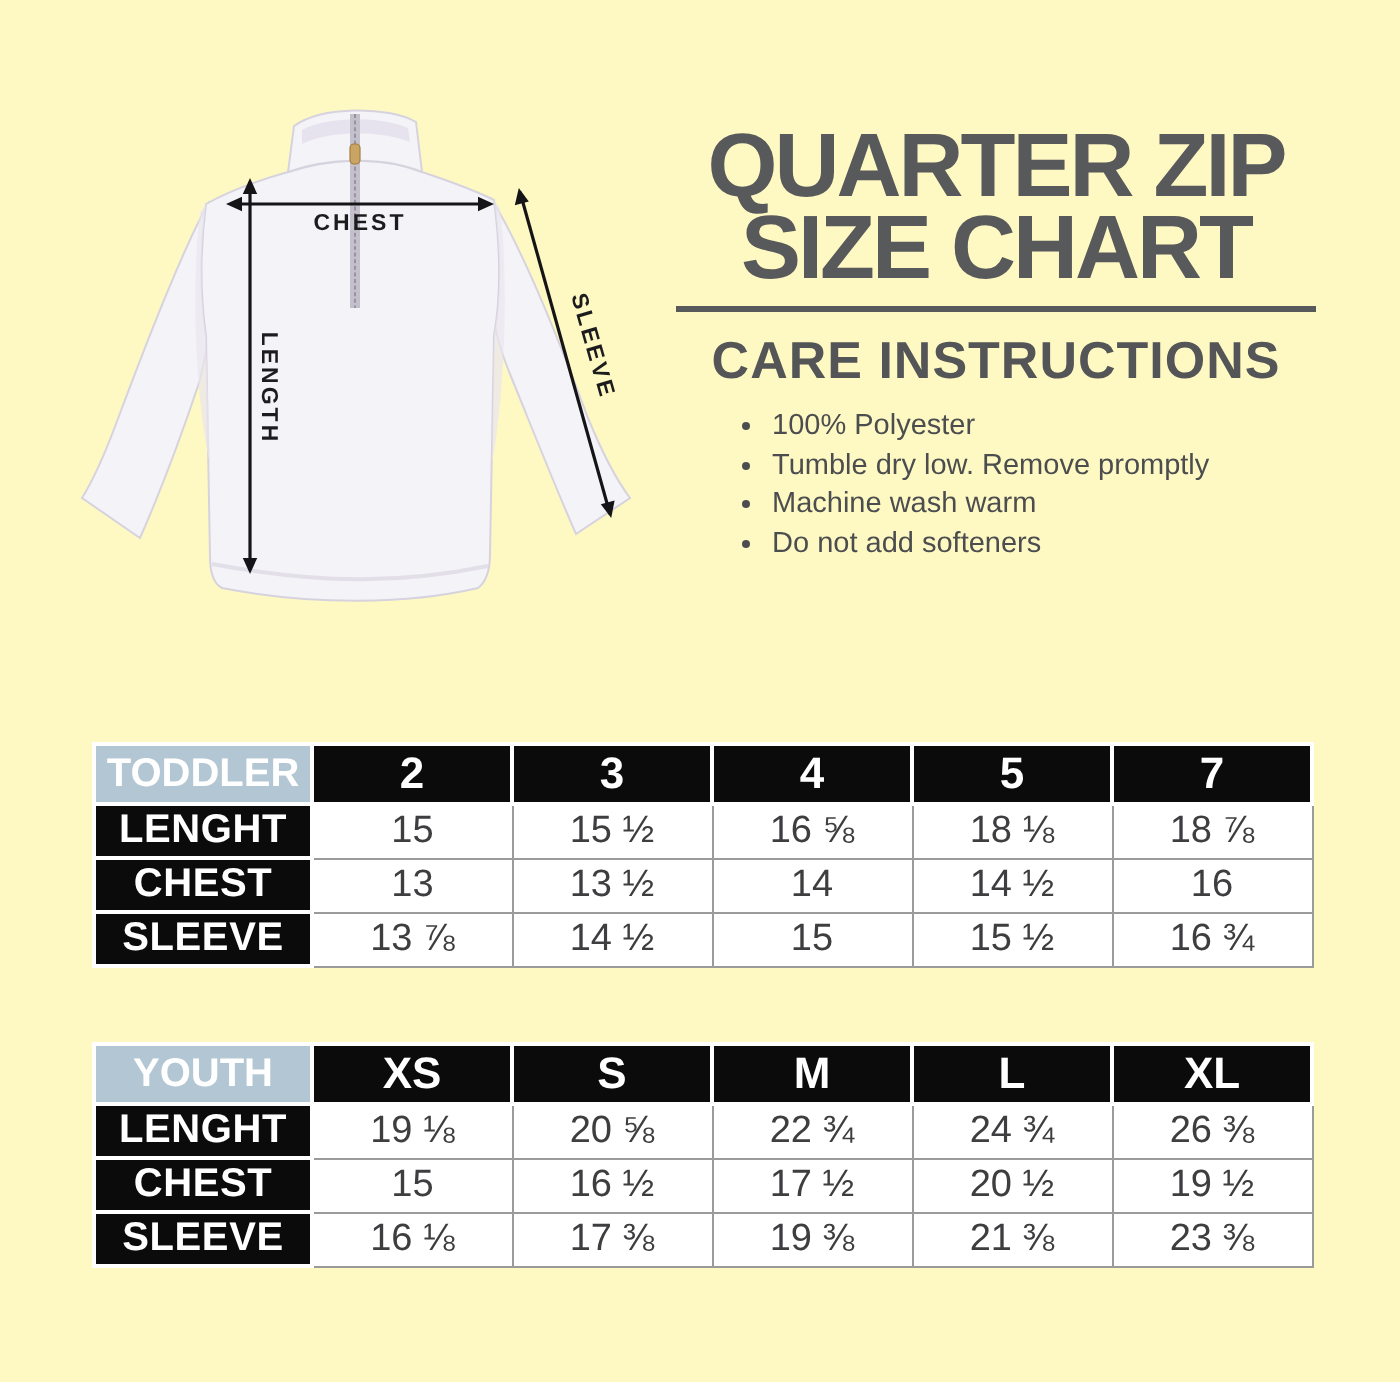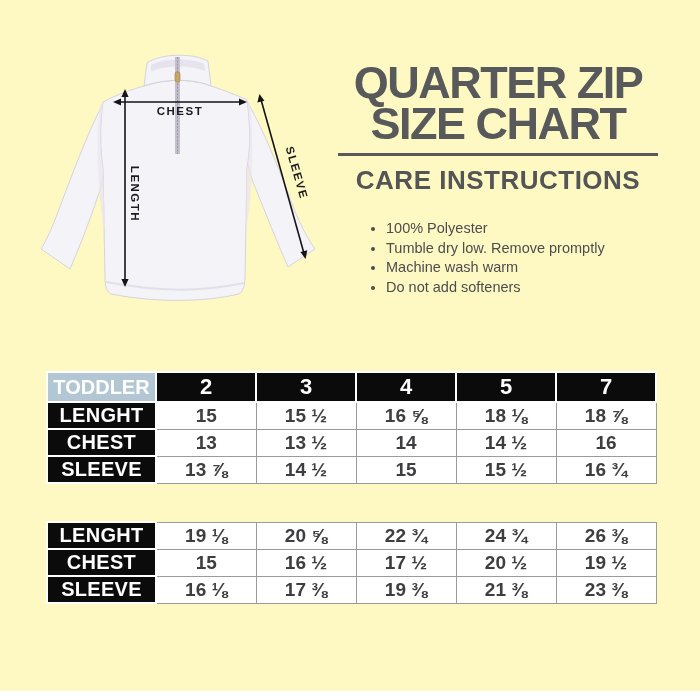--- a/index.html
+++ b/index.html
@@ -19,32 +19,32 @@
   .title-block{
     position:absolute;left:336px;top:62px;width:324px;text-align:center;
     color:#58595b;font-weight:bold;font-size:45px;line-height:.92;letter-spacing:-1.5px;
   }
   .title-rule{position:absolute;left:338px;top:153px;width:320px;height:3px;background:#58595b;}
   .care-heading{
     position:absolute;left:338px;top:165px;width:320px;text-align:center;
     font-size:26px;font-weight:bold;color:#545557;letter-spacing:.5px;
   }
   .care-list{
-    position:absolute;left:366px;top:219px;margin:0;padding-left:20px;
+    position:absolute;left:366px;top:204px;margin:0;padding-left:20px;
     list-style:disc;color:#4c4d4f;font-size:14.5px;line-height:19.5px;
   }
   .care-list li{margin:0;padding:0;}
 
   
   .size-table{
     position:absolute;left:46px;border-collapse:collapse;table-layout:fixed;width:609px;
   }
   .t-toddler{top:371px;}
   .t-youth{top:521px;}
-  .size-table td{text-align:center;vertical-align:middle;padding:0;font-weight:bold;}
+  .size-table td{text-align:center;vertical-align:middle;padding:0;}
   .h-head{height:30px;}
   .h-sub{height:26px;}
   .h-data{height:27px;}
   td.c-group{background:#b3c6d3;border:2px solid #fff;color:#fff;font-weight:bold;font-size:20px;margin-top:12px;}
   td.c-size{background:#0b0b0b;border:2px solid #fff;color:#fff;font-weight:bold;font-size:22px;}
   td.c-years{background:#0b0b0b;border:2px solid #fff;color:#fff;font-weight:bold;font-size:13px;letter-spacing:.3px;}
   td.c-label{background:#0b0b0b;border:2px solid #fff;color:#fff;font-weight:bold;font-size:20px;letter-spacing:.3px;}
   td.c-value{background:#fff;border:1px solid #9b9b9b;color:#3e3e40;font-size:19px;}
 
   
@@ -160,20 +160,28 @@
   <table class="size-table t-youth">
     <colgroup>
         <col style="width:109px">
         <col style="width:100px">
         <col style="width:100px">
         <col style="width:100px">
         <col style="width:100px">
         <col style="width:100px">
       </colgroup>
     <tbody>
+      <tr class="h-head">
+        <td class="c-group">YOUTH</td>
+        <td class="c-size">XS</td>
+        <td class="c-size">S</td>
+        <td class="c-size">M</td>
+        <td class="c-size">L</td>
+        <td class="c-size">XL</td>
+      </tr>
       <tr class="h-data">
         <td class="c-label">LENGHT</td>
         <td class="c-value">19 ⅛</td>
         <td class="c-value">20 ⅝</td>
         <td class="c-value">22 ¾</td>
         <td class="c-value">24 ¾</td>
         <td class="c-value">26 ⅜</td>
       </tr>
       <tr class="h-data">
         <td class="c-label">CHEST</td>

